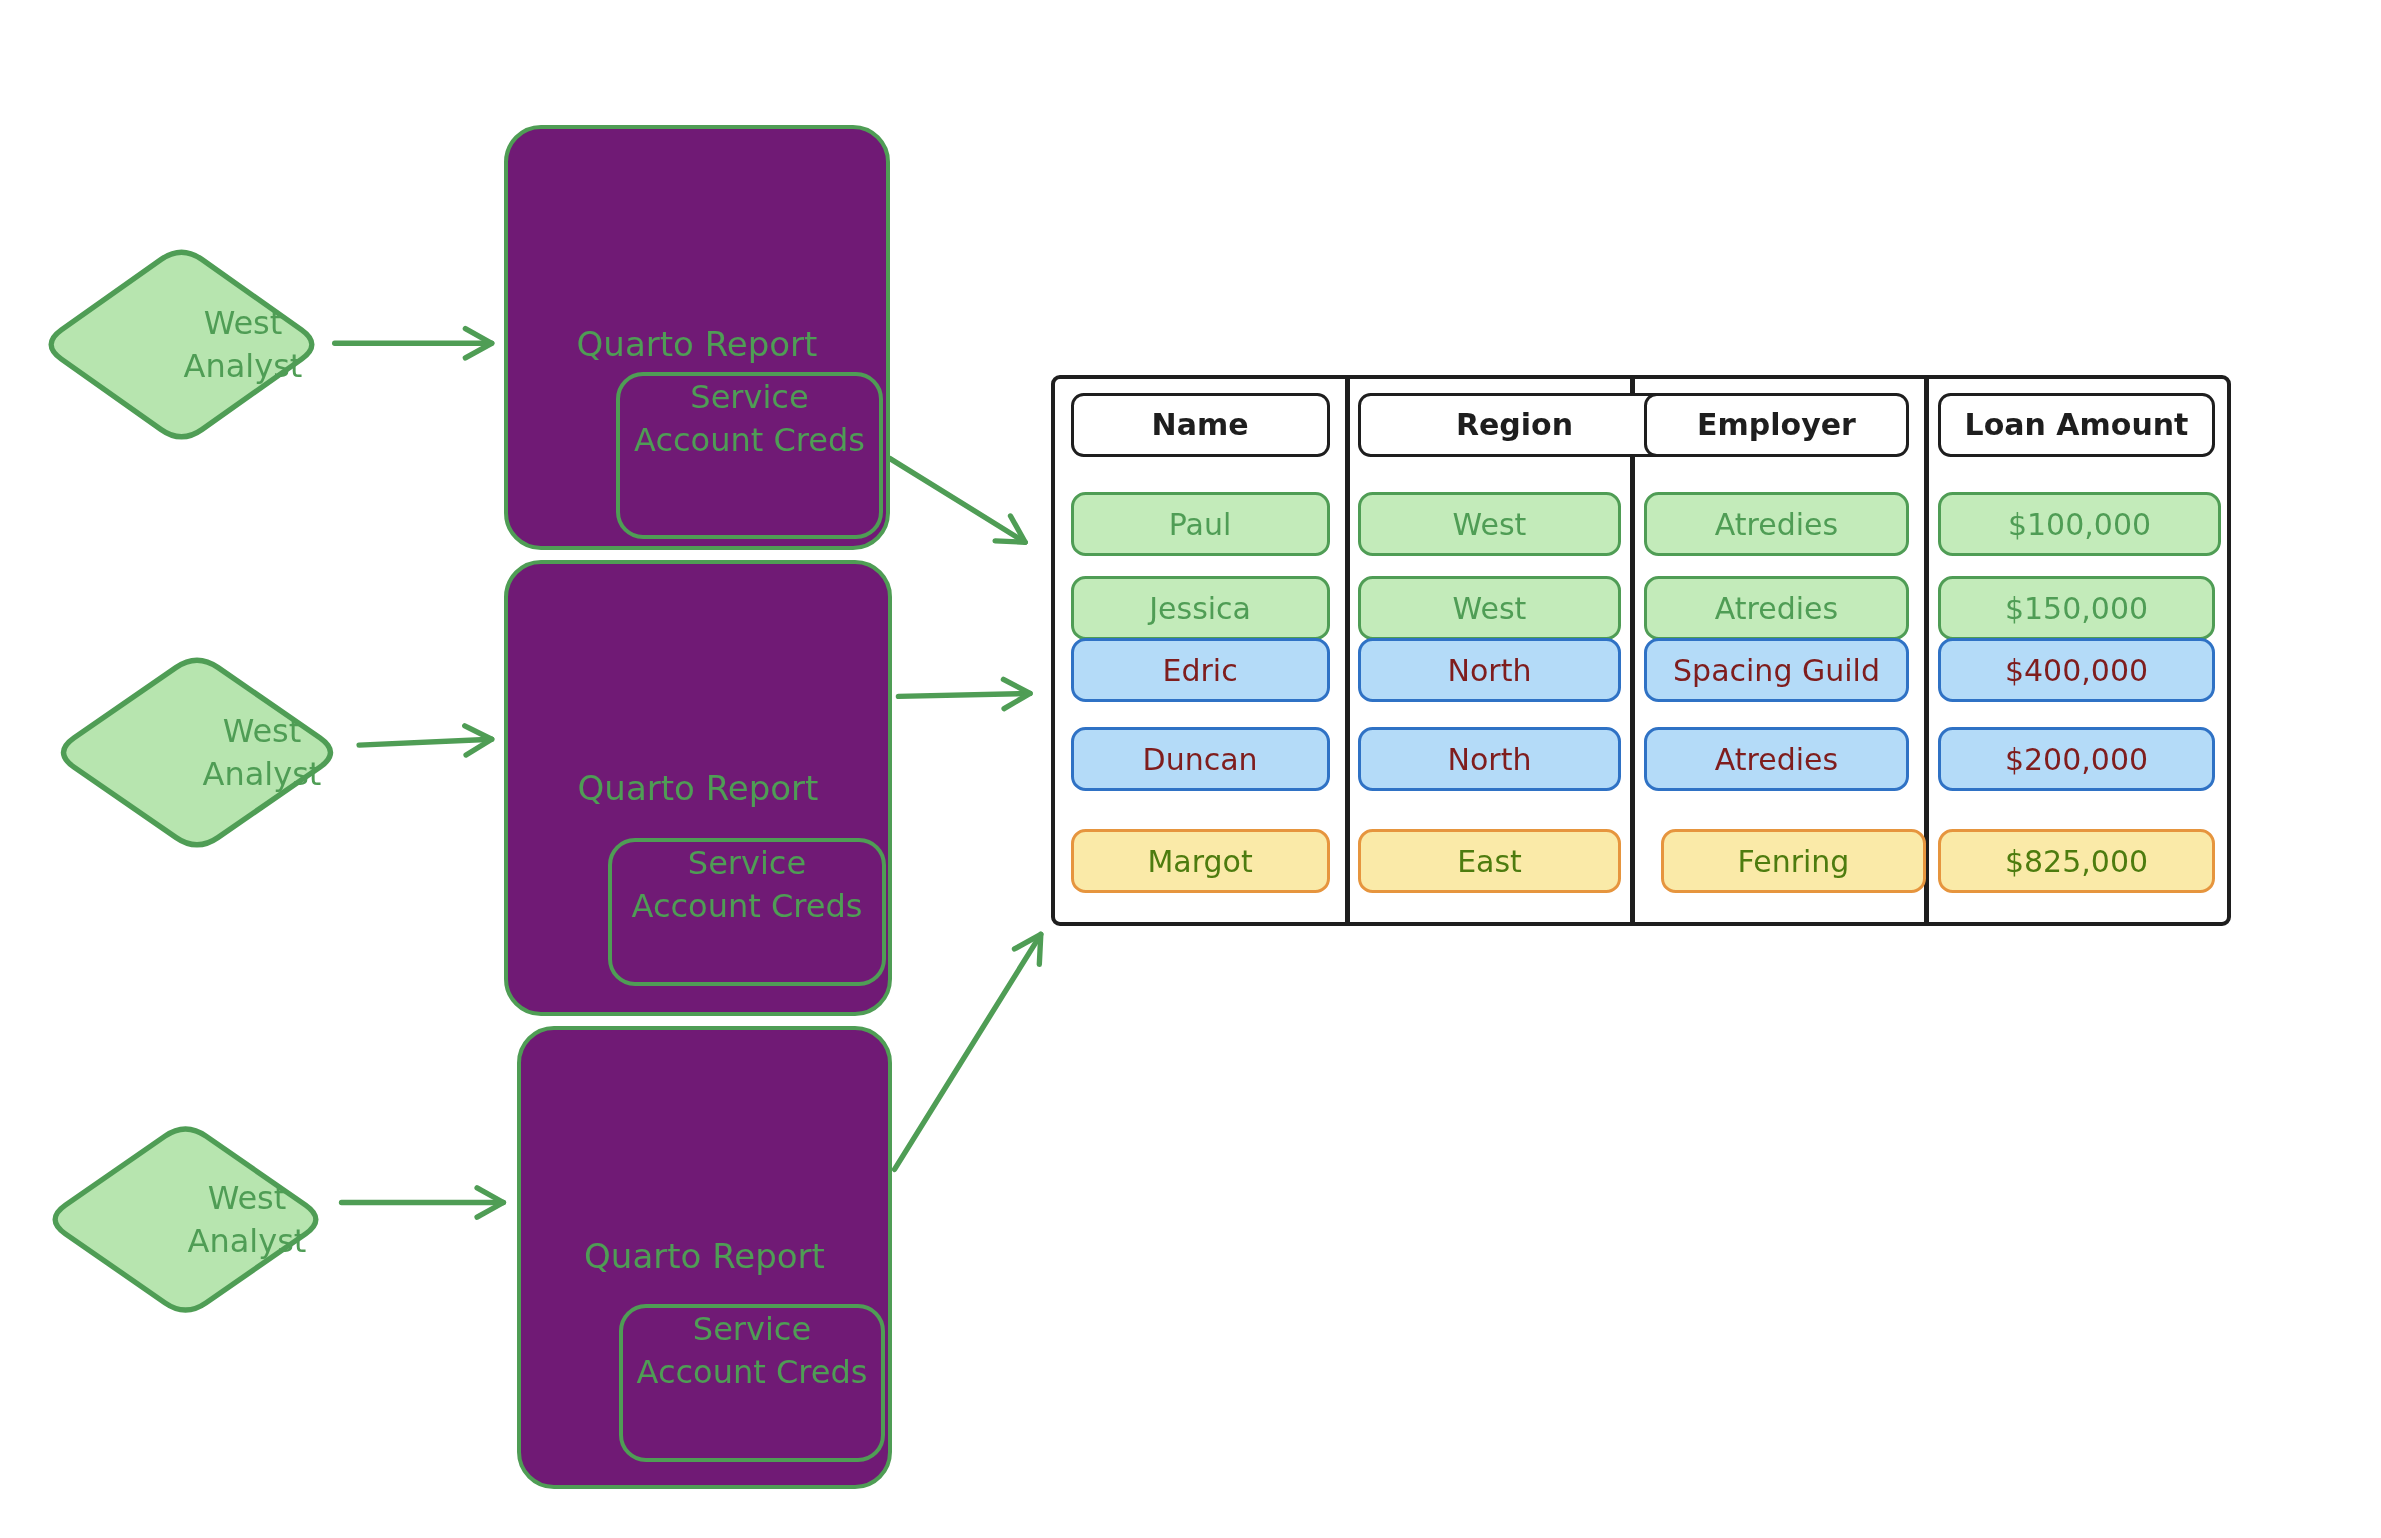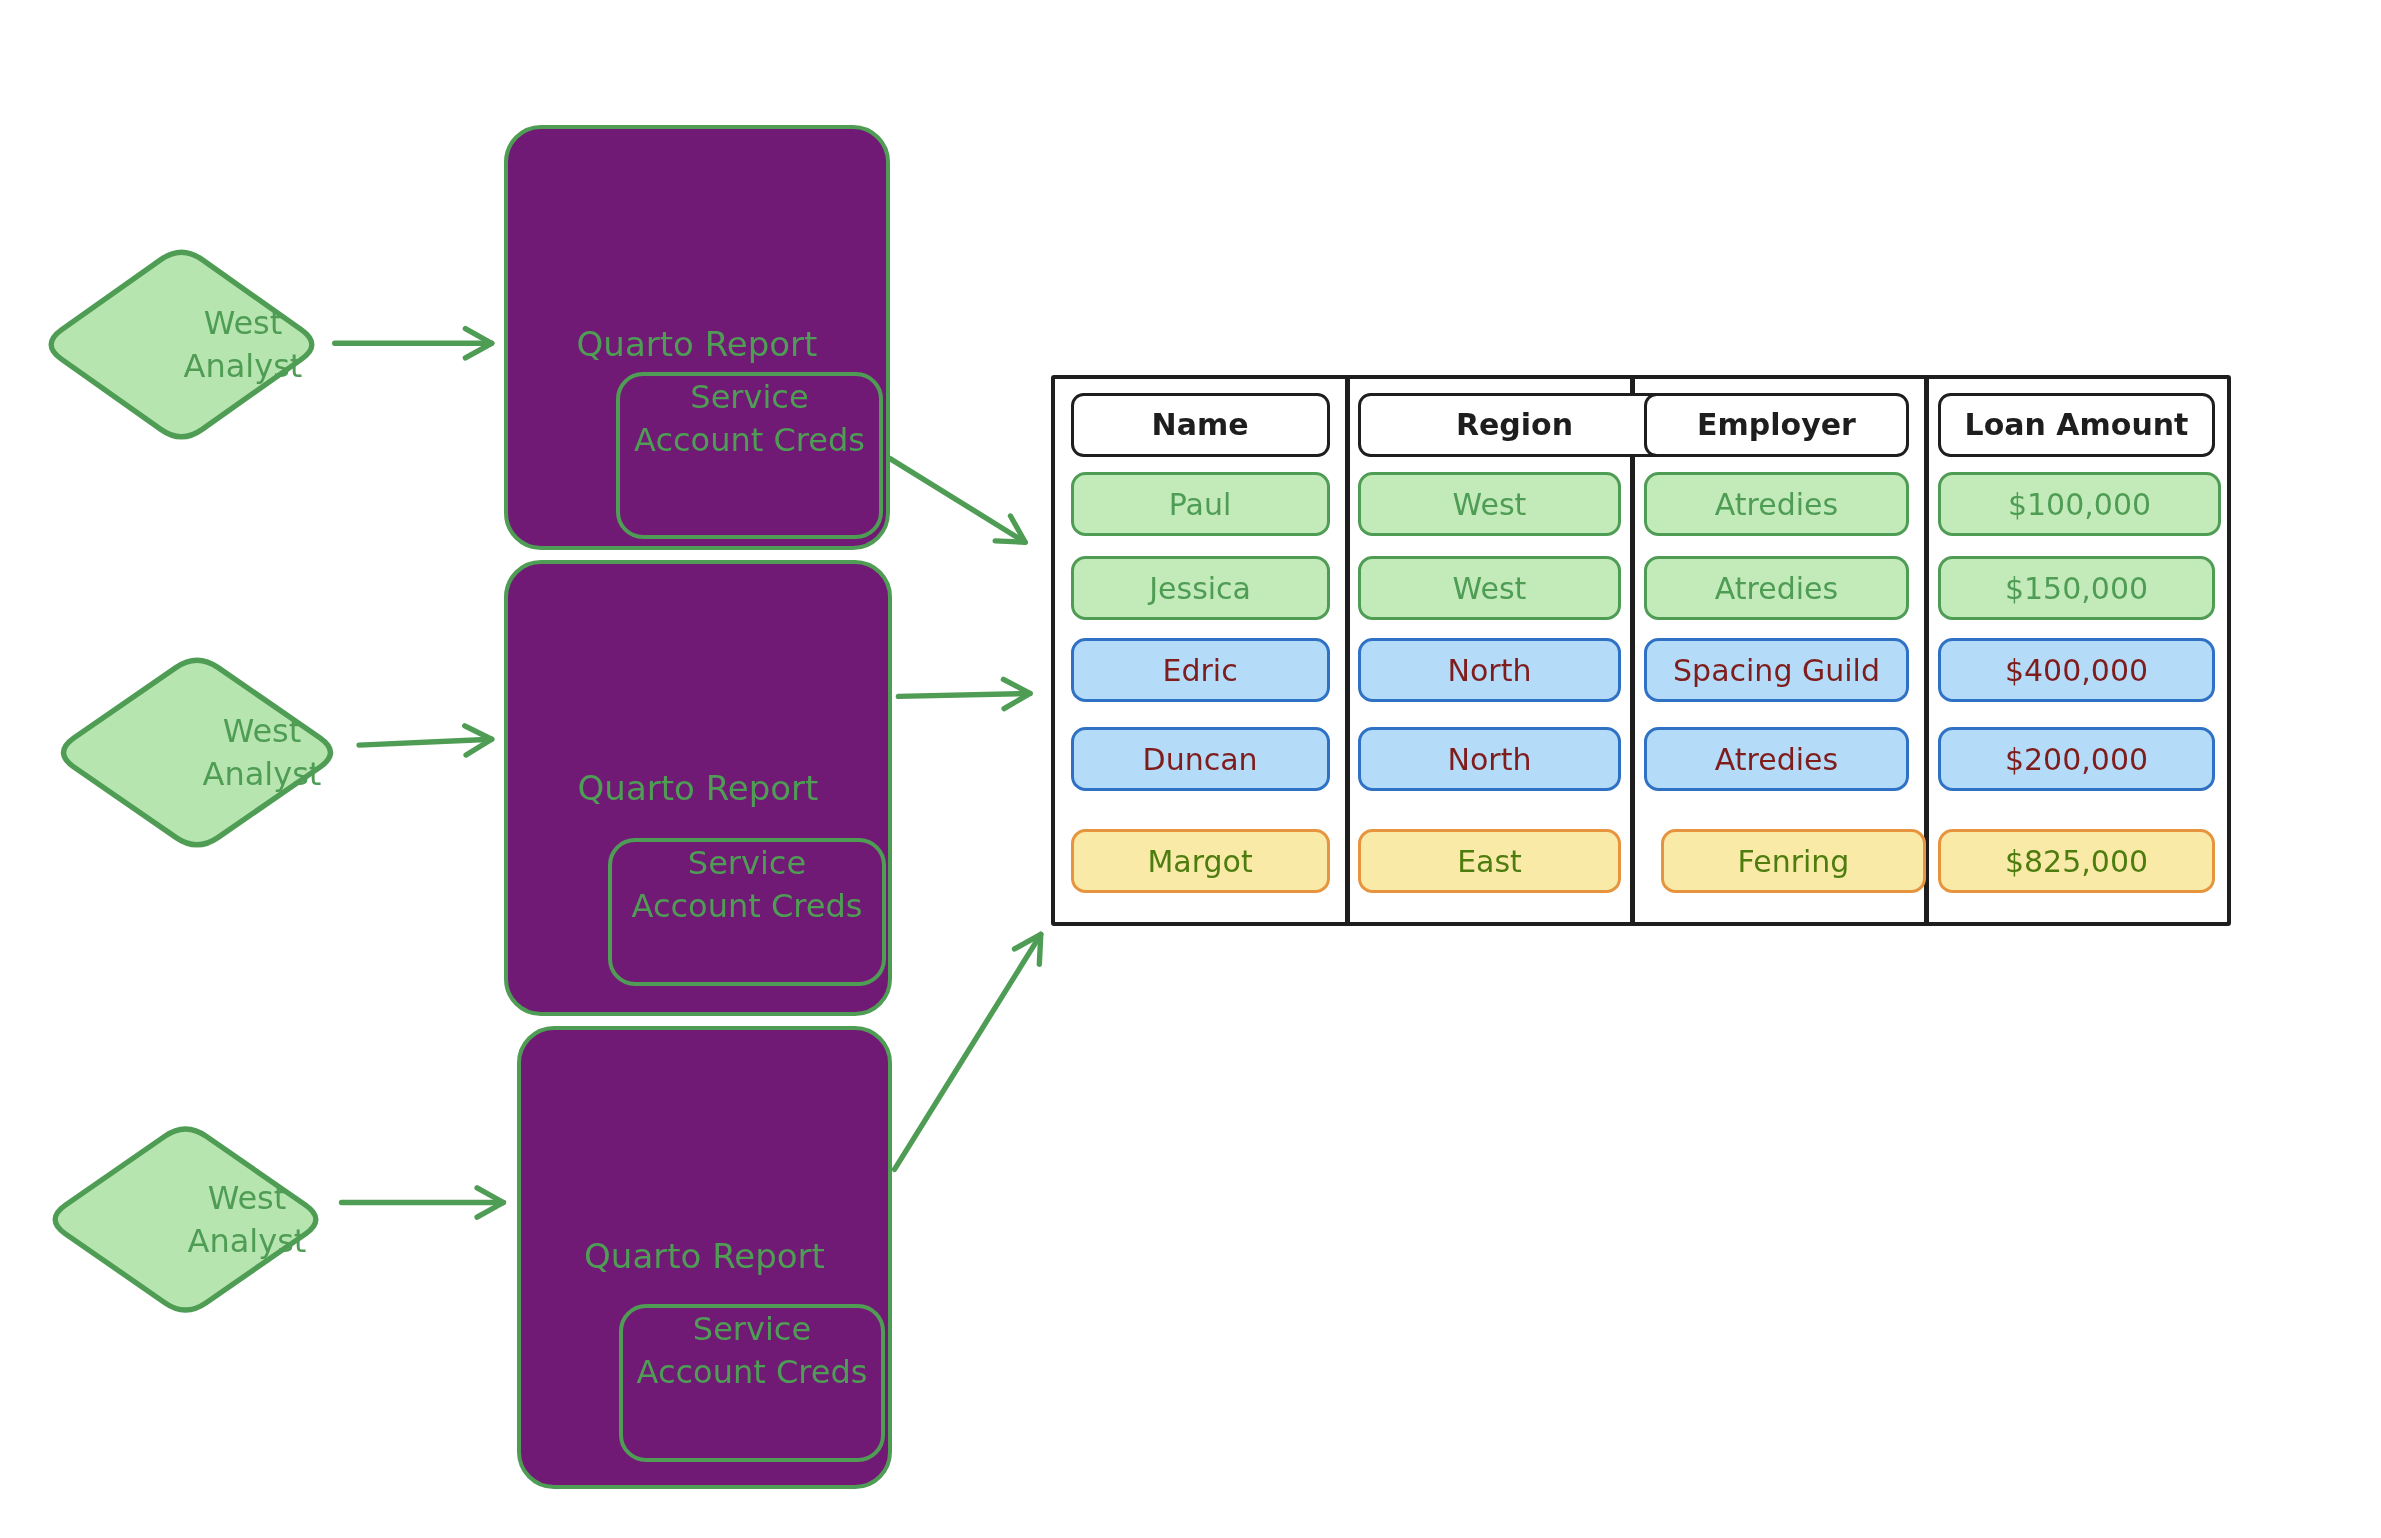--- a/index.html
+++ b/index.html
@@ -19,26 +19,26 @@
 
   
   .report{position:absolute;background:#701a75;border:4.9px solid #4f9d55;border-radius:37px;box-sizing:border-box;}
   .report-title{position:absolute;left:0;right:0;text-align:center;color:#4f9d55;font-size:34px;}
   .cred{position:absolute;border:4.9px solid #4f9d55;border-radius:27px;box-sizing:border-box;
         display:flex;align-items:flex-start;justify-content:center;text-align:center;
         color:#4f9d55;font-size:32px;line-height:1.35;}
   .cred span{display:inline-block;width:244px;}
 
   
-  .dtable{position:absolute;background:#ffffff;border:4.9px solid #1e1e1e;border-radius:3px;box-sizing:border-box;}
+  .dtable{position:absolute;background:#ffffff;border:4.9px solid #1e1e1e;border-radius:9px;box-sizing:border-box;}
   .tdiv{position:absolute;top:0;bottom:0;width:4.9px;background:#1e1e1e;}
   .tcell{position:absolute;height:64px;border-radius:14.6px;box-sizing:border-box;
          display:flex;align-items:center;justify-content:center;font-size:30px;white-space:nowrap;}
   .thead{border:3.9px solid #1e1e1e;background:#ffffff;color:#1e1e1e;font-weight:bold;border-radius:12.7px;}
-  .c-green{border:3.9px solid #4f9d55;background:#c3ebba;color:#4f9d55;}
+  .c-green{border:3.9px solid #4f9d55;background:#c3ebba;color:#4f9d55;margin-top:20px;}
   .c-blue{border:3.9px solid #2f72c5;background:#b4dbf8;color:#7f1d1d;}
   .c-orange{border:3.9px solid #e6953e;background:#faeaa8;color:#4d7c0f;}
 </style>
 </head>
 <body>
 
 <div class="canvas">
 
   <svg class="overlay" viewBox="0 0 2442 1578">
     <defs>

